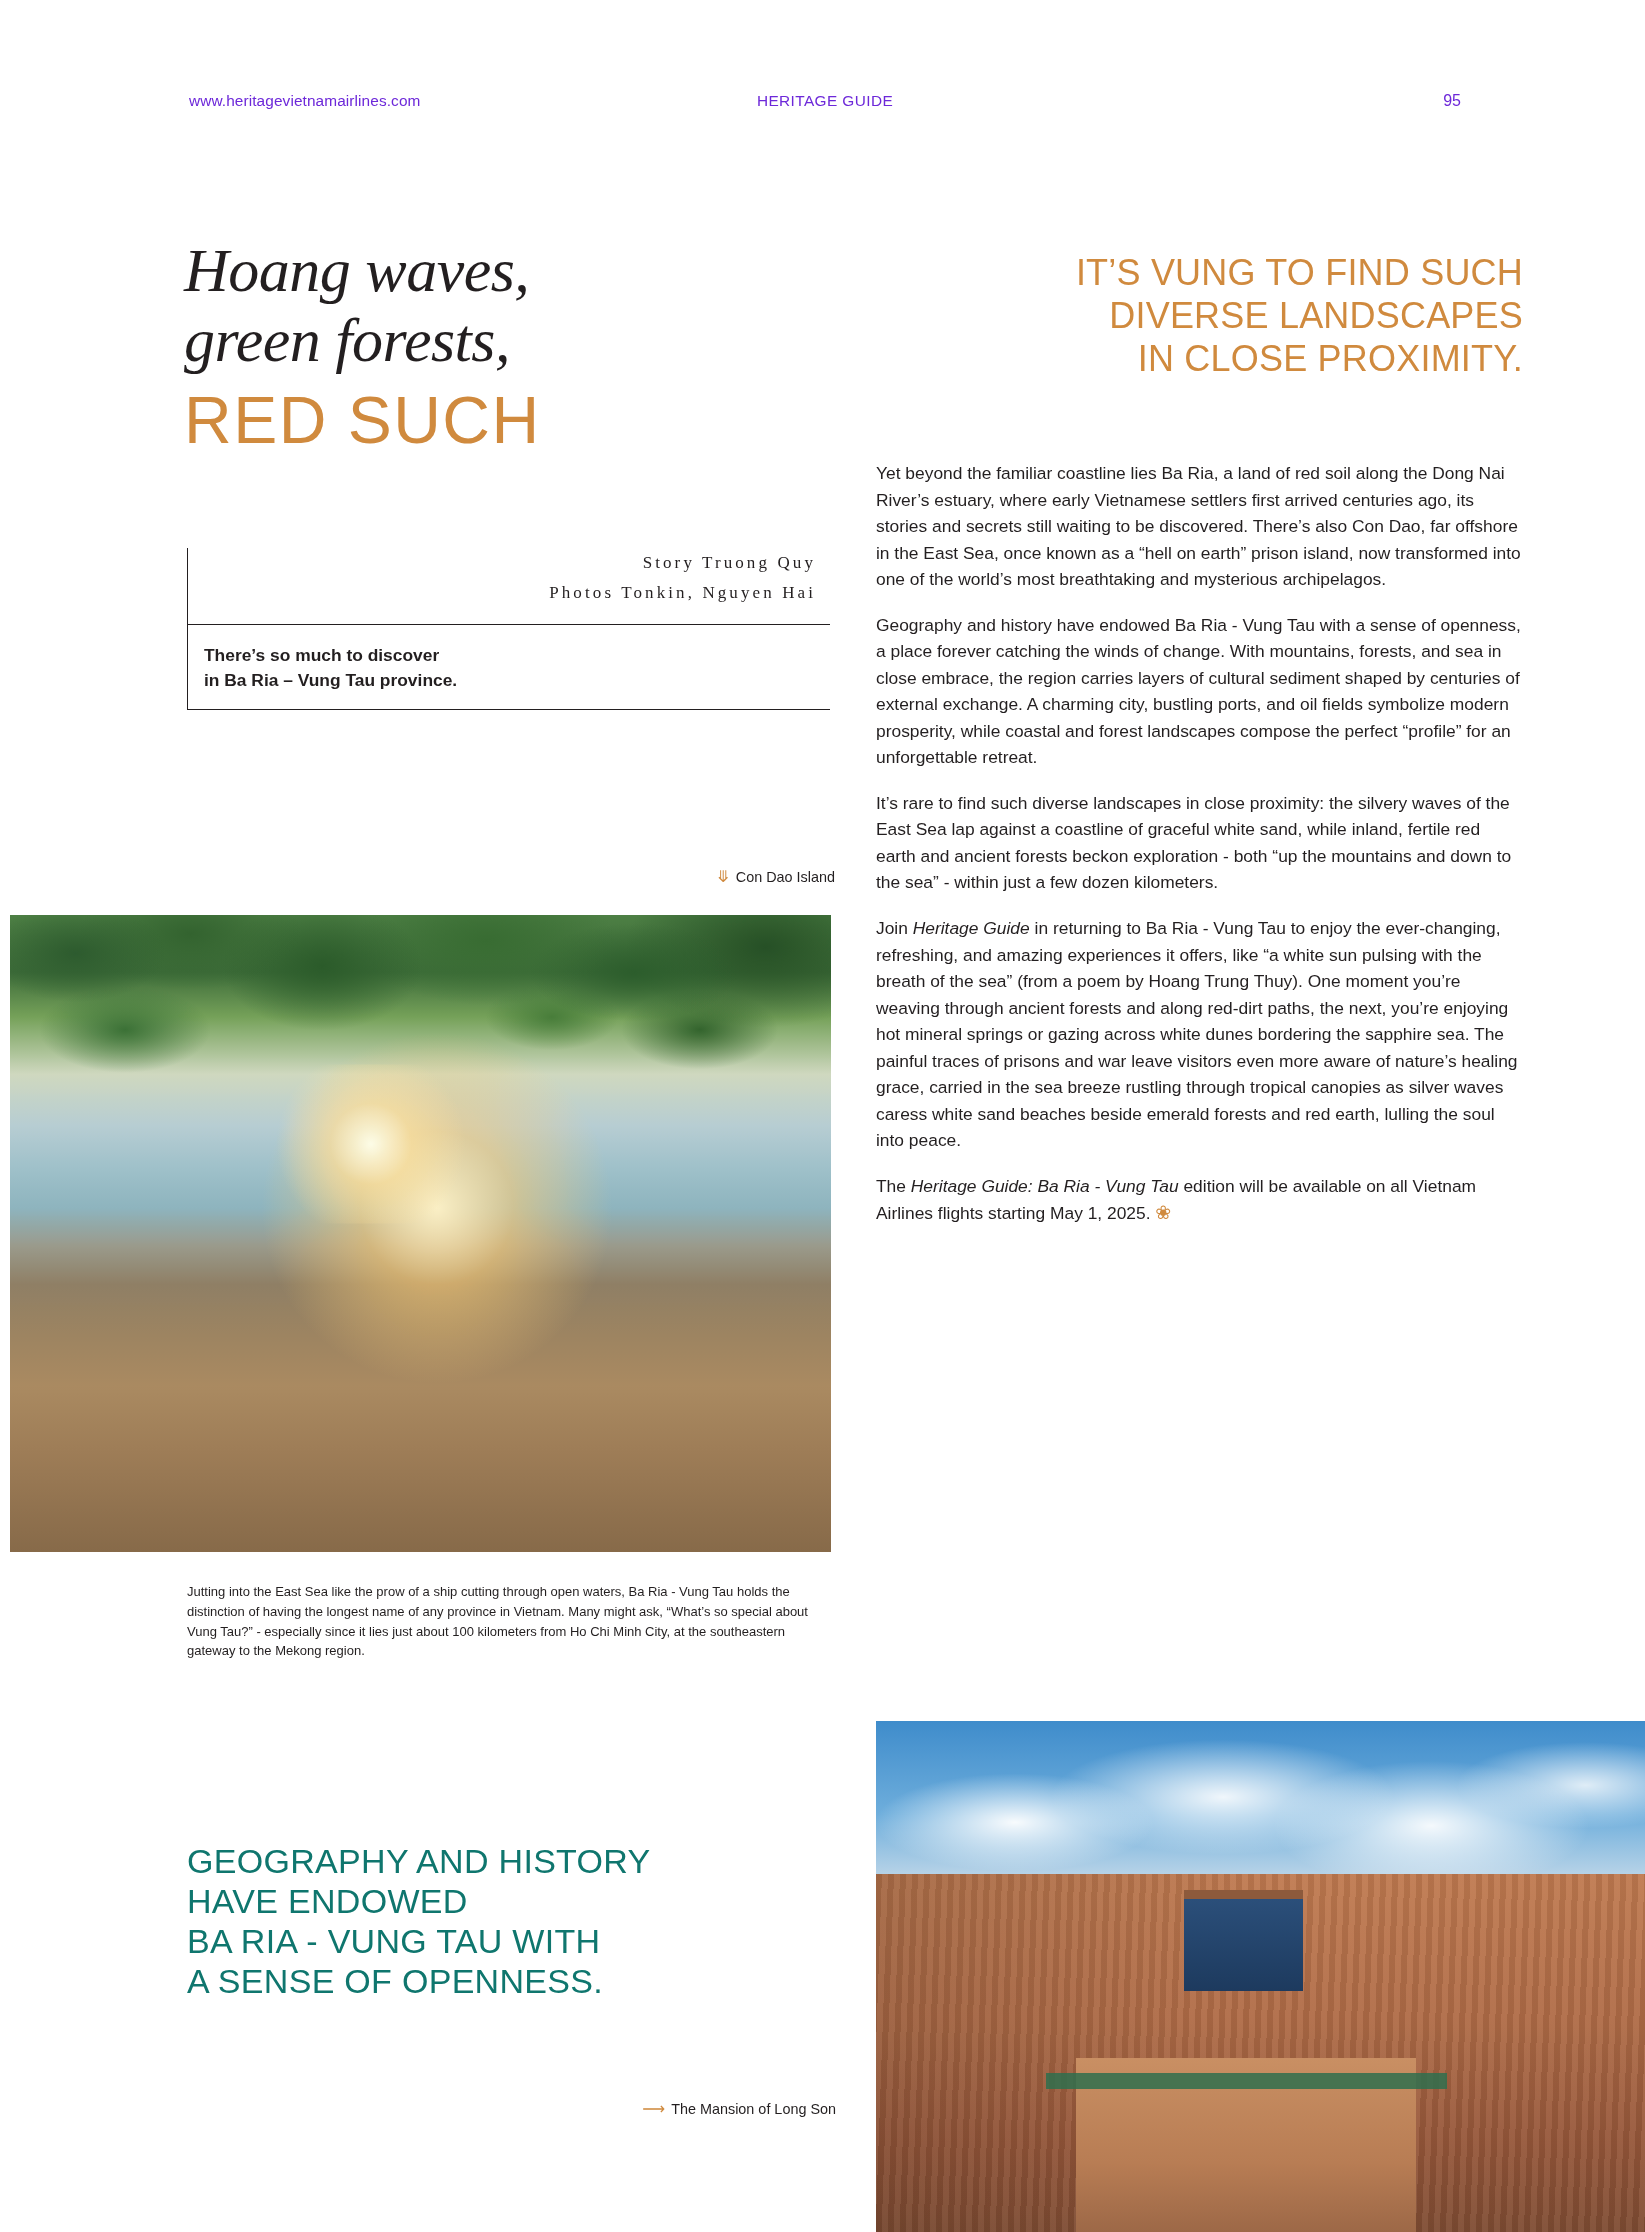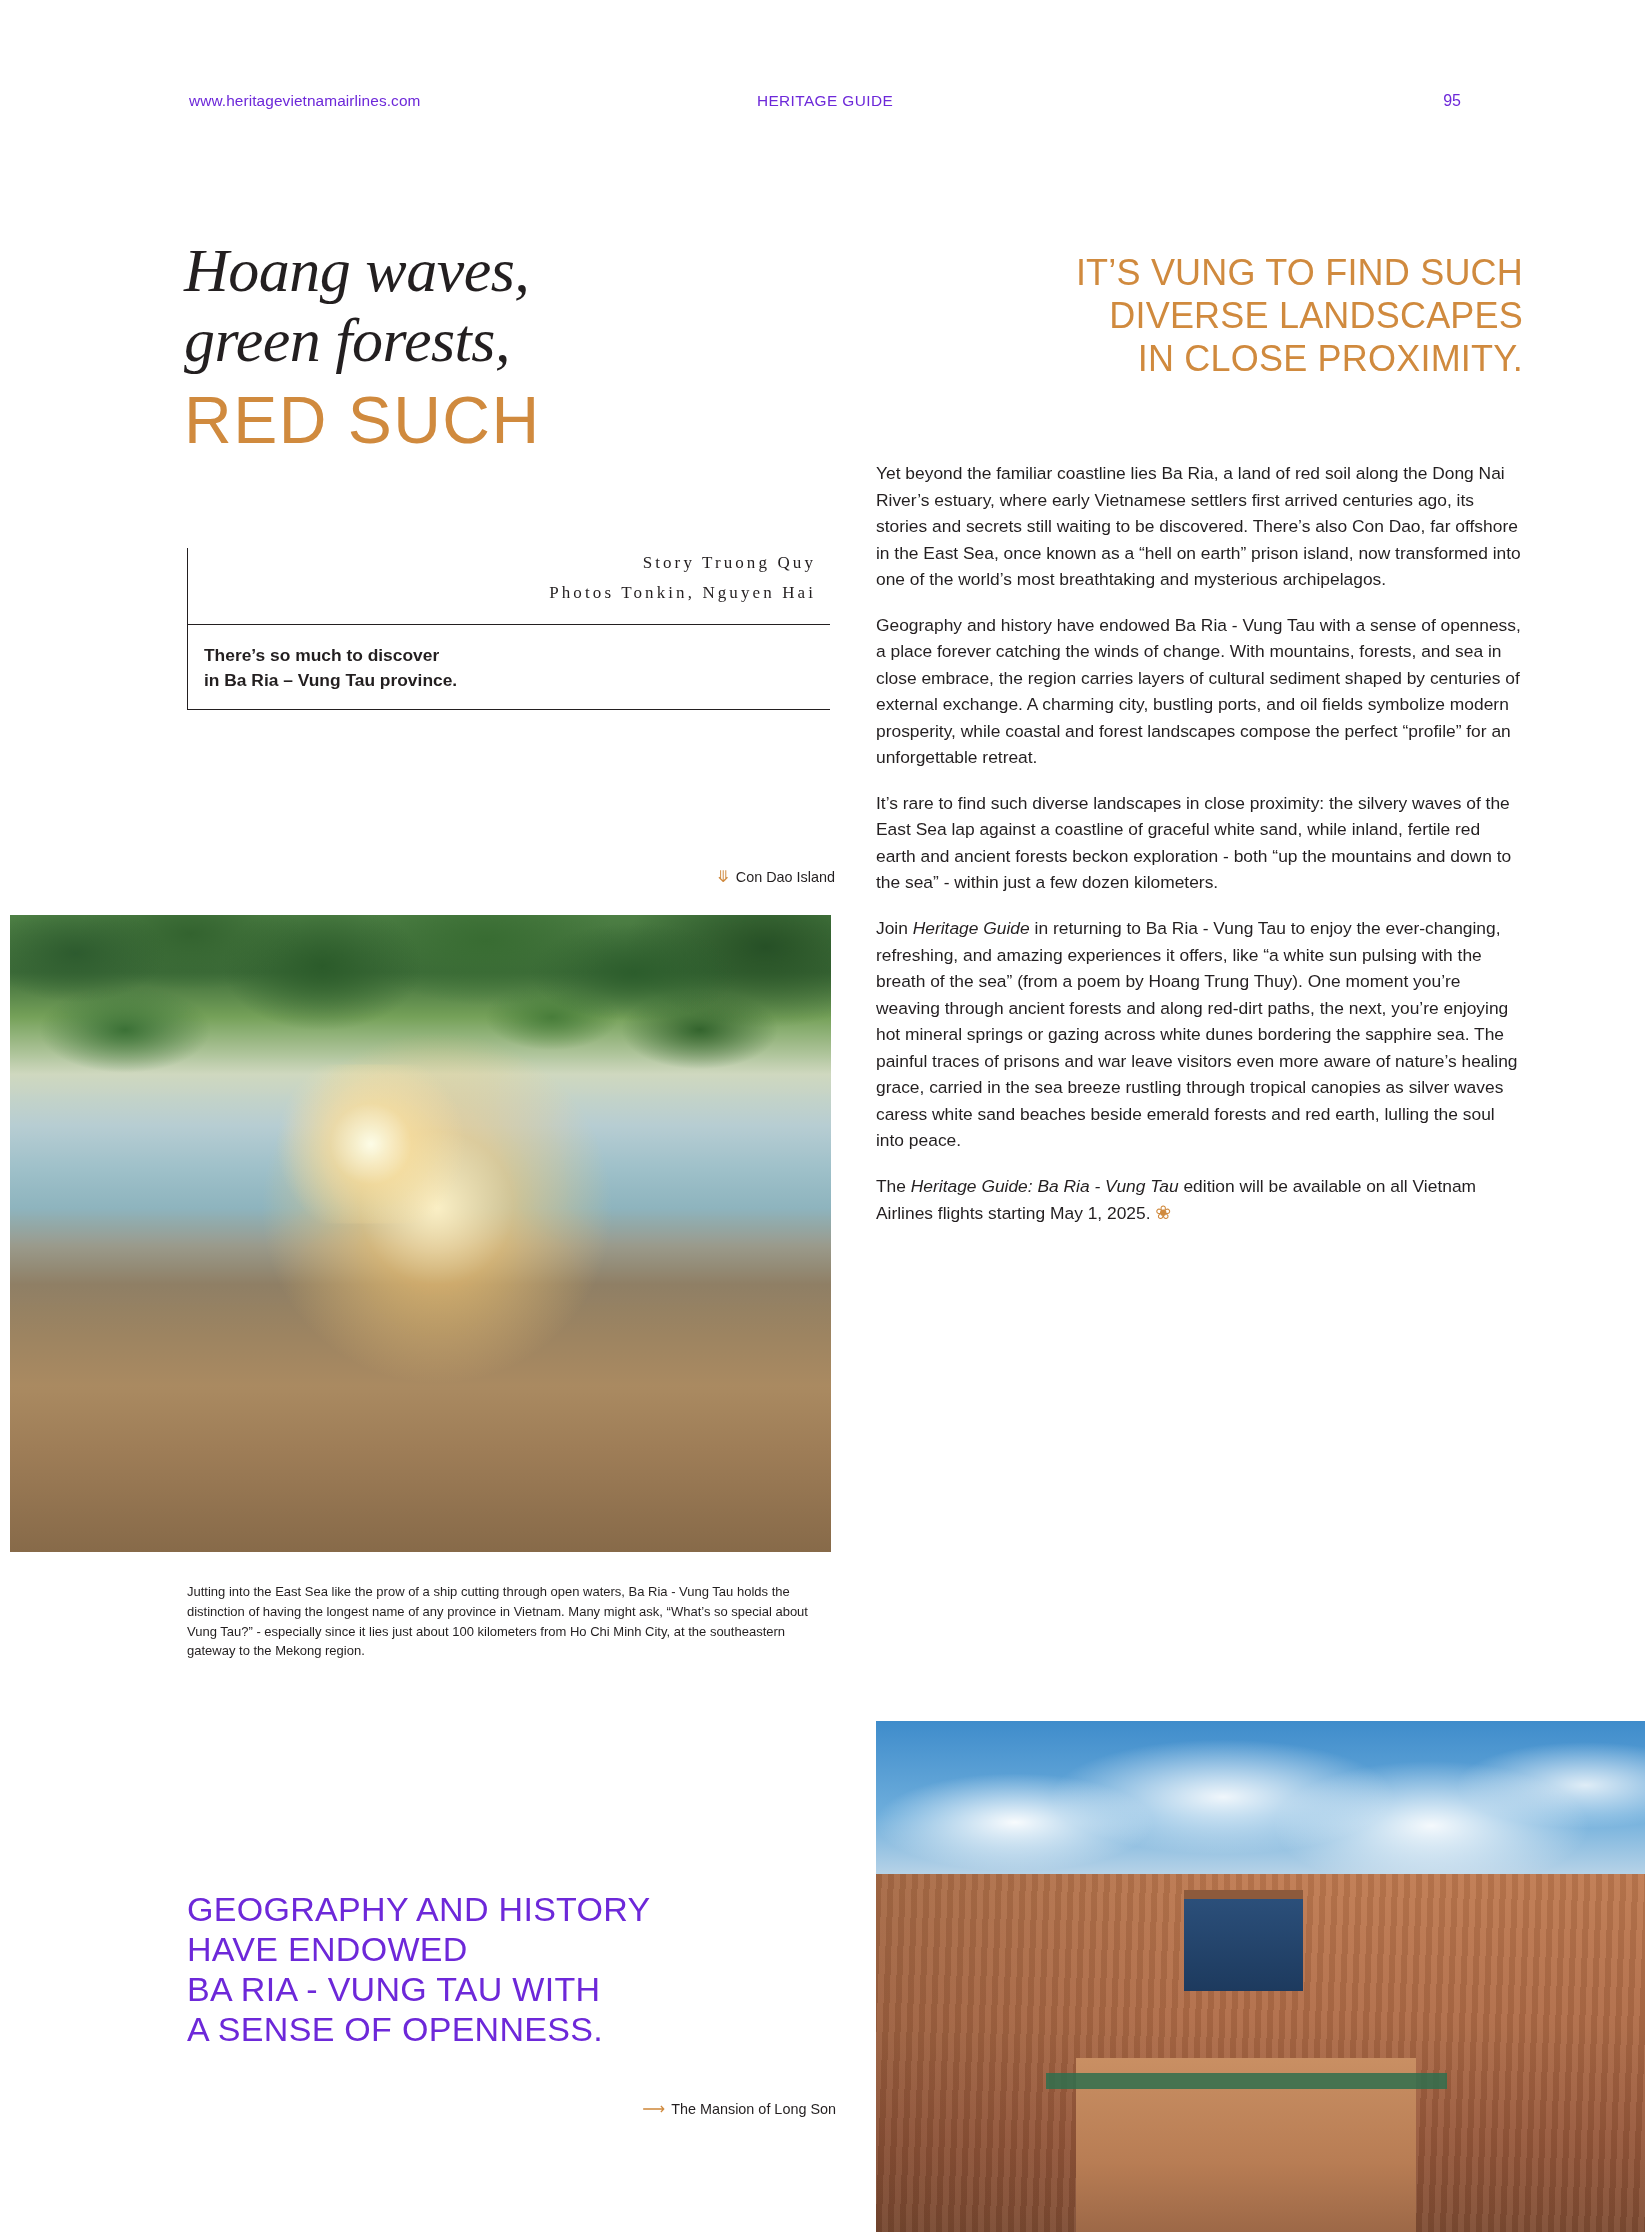--- a/index.html
+++ b/index.html
@@ -280,24 +280,23 @@
     color: #231f20;
   }
 
   .pullquote-left {
     position: absolute;
     left: 187px;
     top: 1841px;
     width: 647px;
     font-size: 34px;
     line-height: 1.18;
-    color: #6d28d9;
+    color: #0f766e;
     font-weight: 300;
     letter-spacing: 0.3px;
-    margin-top: 48px;
   }
   .pullquote-left span { display: block; }
 
   
   .pullquote-right {
     position: absolute;
     left: 876px;
     top: 251px;
     width: 647px;
     text-align: right;

